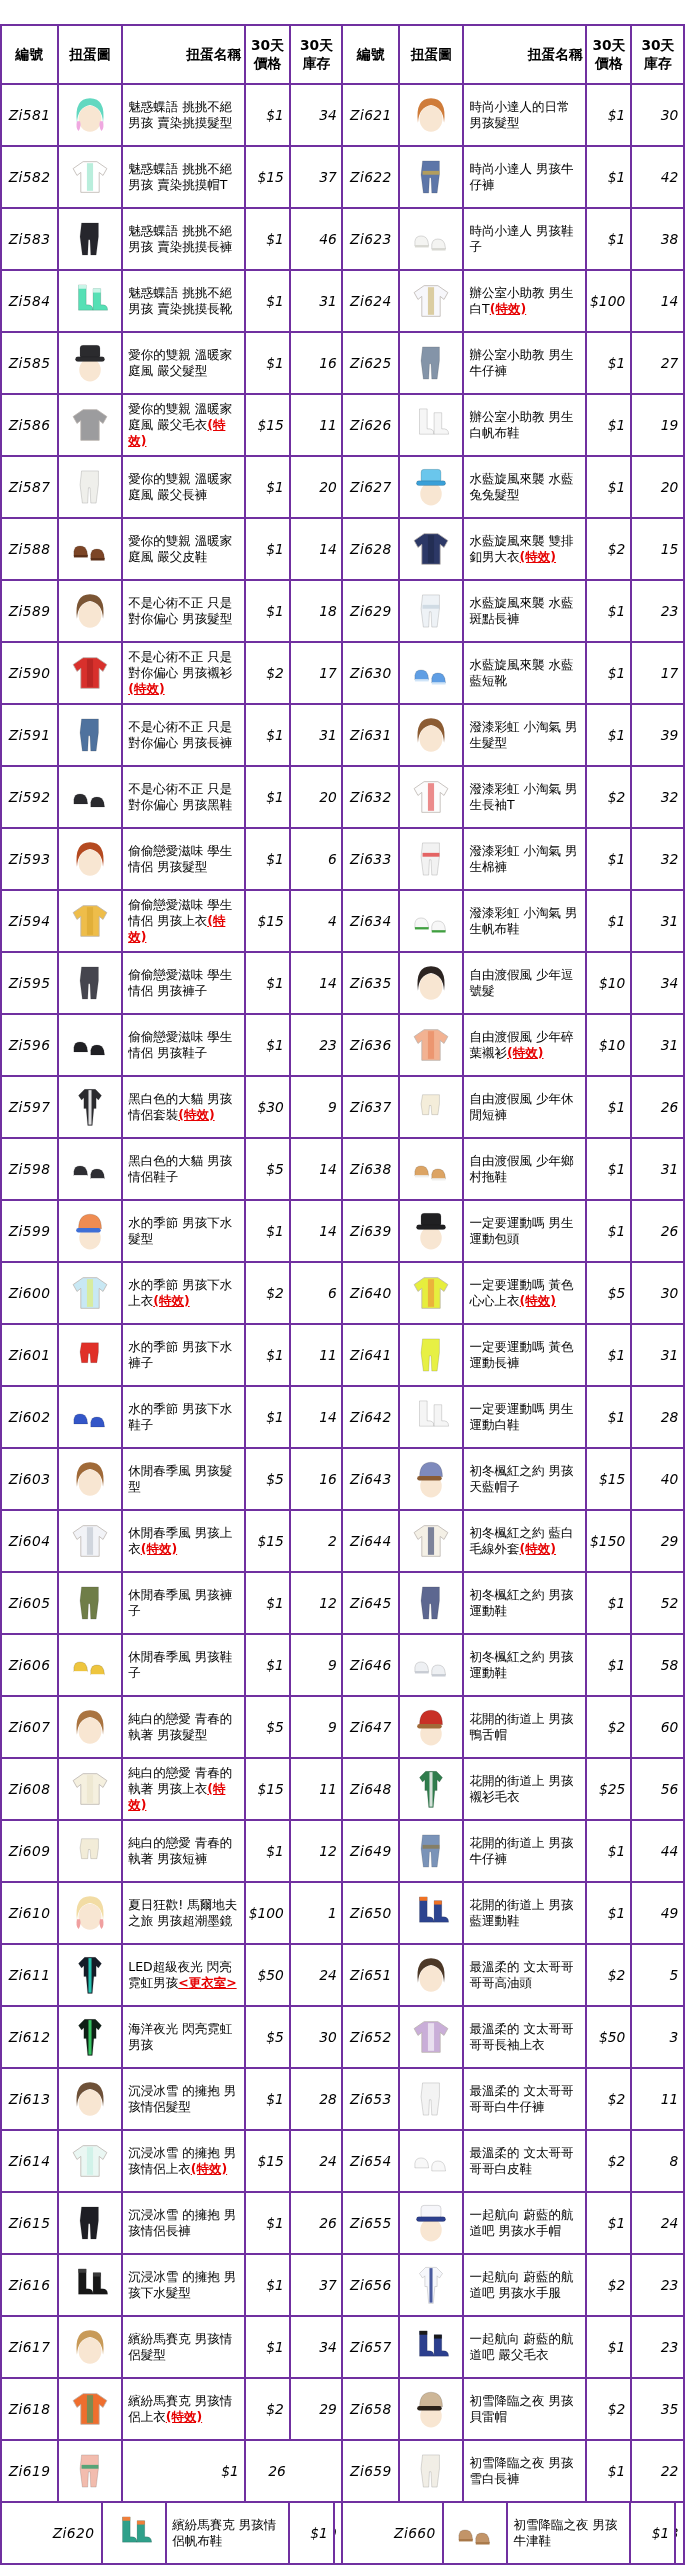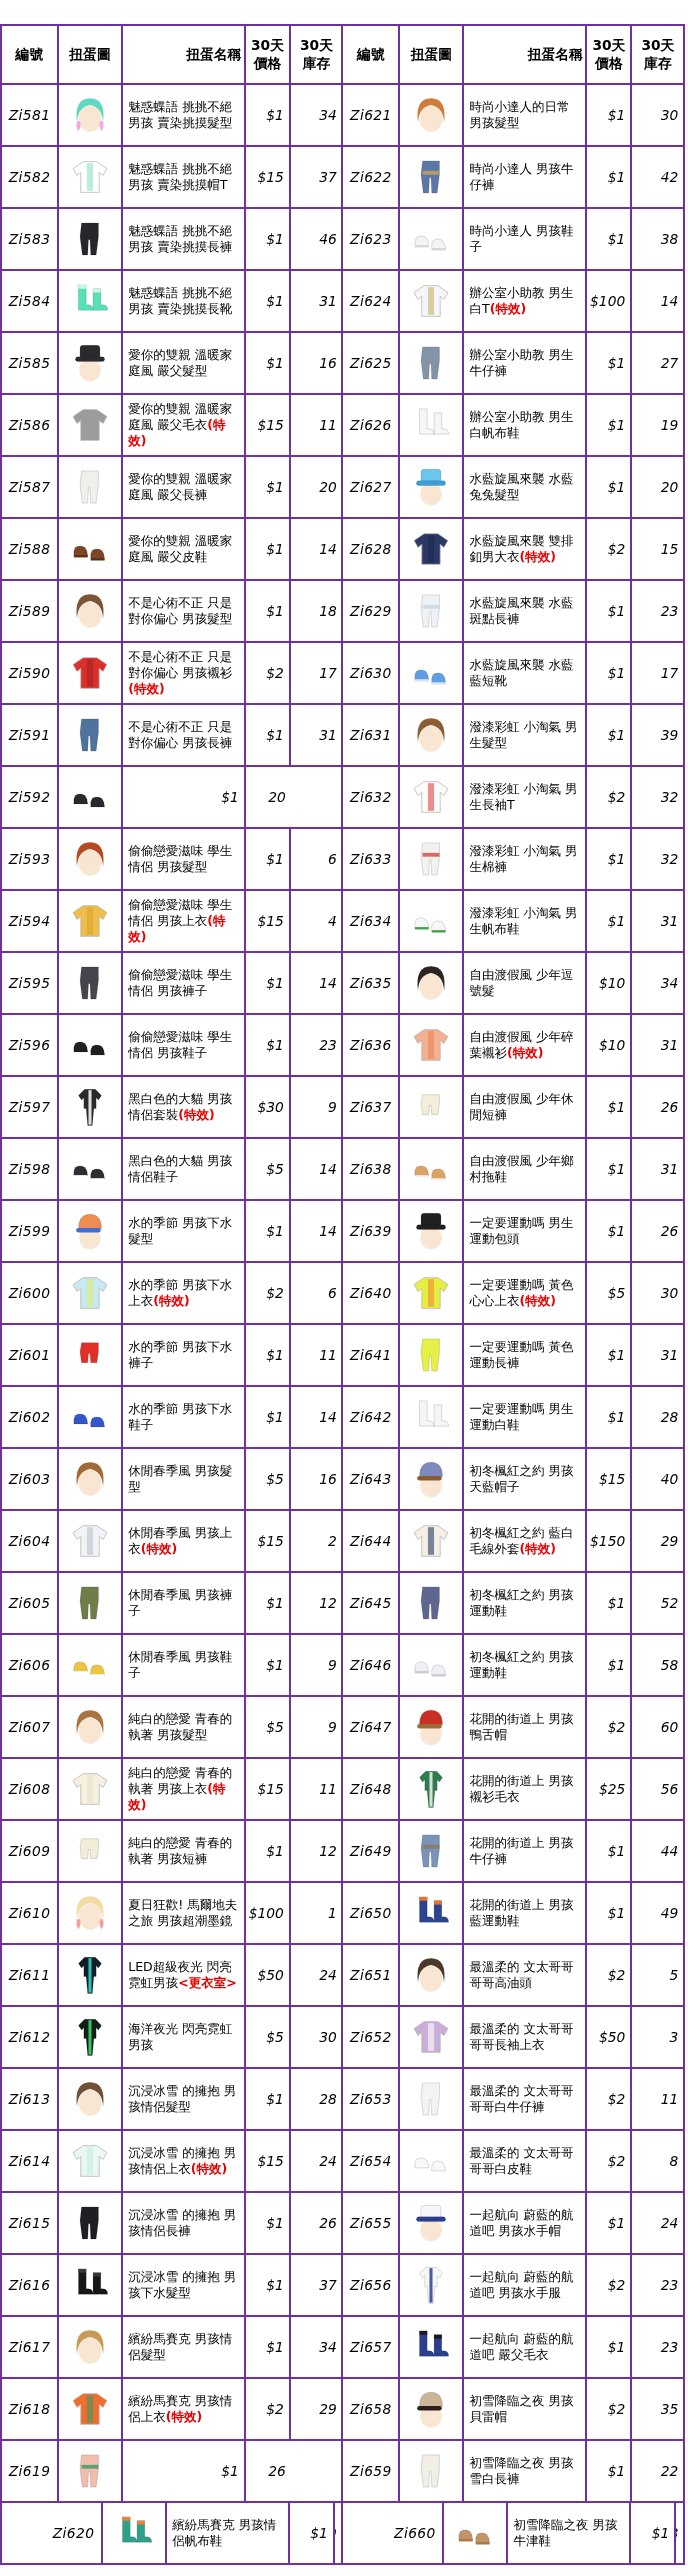--- a/index.html
+++ b/index.html
@@ -16,21 +16,21 @@
         box-sizing:border-box;overflow:hidden;}
   .cell:last-child{border-right:0;}
   .c-id{justify-content:center;font-size:13.8px;font-style:italic;letter-spacing:0.4px;}
   .c-img{justify-content:center;}
   .c-name{justify-content:flex-start;padding:1.7px 2.6px 1.7px 5.2px;}
   .c-price,.c-stock{justify-content:flex-end;padding-right:5.2px;font-size:13.8px;font-style:italic;}
   .hcell{font-size:13.8px;font-weight:bold;font-style:normal;justify-content:flex-end;padding-left:5.2px;}
   .hcell.center{justify-content:center;padding-left:0;text-align:center;}
   .hcell .two{line-height:1.25;text-align:center;width:100%;}
   .namewrap{font-size:12.5px;line-height:1.3;word-break:break-all;}
-  .tag-red{color:#e60000;font-weight:bold;}
+  .tag-red{color:#e60000;font-weight:bold;text-decoration:underline;}
   svg{display:block;}
 </style>
 </head>
 <body>
 
 <div class="page">
   <section class="tbl left">
       <div class="row hrow">
         <div class="cell c-id hcell center">
           <span>編號</span>
@@ -217,20 +217,23 @@
       <div class="row irow">
         <div class="cell c-id">Zi592</div>
         <div class="cell c-img">
           <svg width="46" height="46" viewBox="0 0 60 60">
             <g fill="#2a2a2e" stroke="rgba(0,0,0,.18)">
               <path d="M9 33 q1 -7 8 -7 q7 0 9 7 l1 6 h-18 Z"></path>
               <path d="M31 37 q1 -7 8 -7 q7 0 9 7 l1 6 h-18 Z"></path>
             </g>
           </svg>
         </div>
+        <div class="cell c-name">
+          <div class="namewrap">不是心術不正 只是對你偏心 男孩黑鞋</div>
+        </div>
         <div class="cell c-price">$1</div>
         <div class="cell c-stock">20</div>
       </div>
       <div class="row irow">
         <div class="cell c-id">Zi593</div>
         <div class="cell c-img">
           <svg width="46" height="46" viewBox="0 0 60 60">
             <ellipse cx="30" cy="35" rx="15" ry="17" fill="#f8e6d2"></ellipse>
             <path d="M13 40 Q9 8 30 8 Q51 8 47 40 Q46 20 30 17 Q14 20 13 40 Z" fill="#b54a20"></path>
           </svg>

